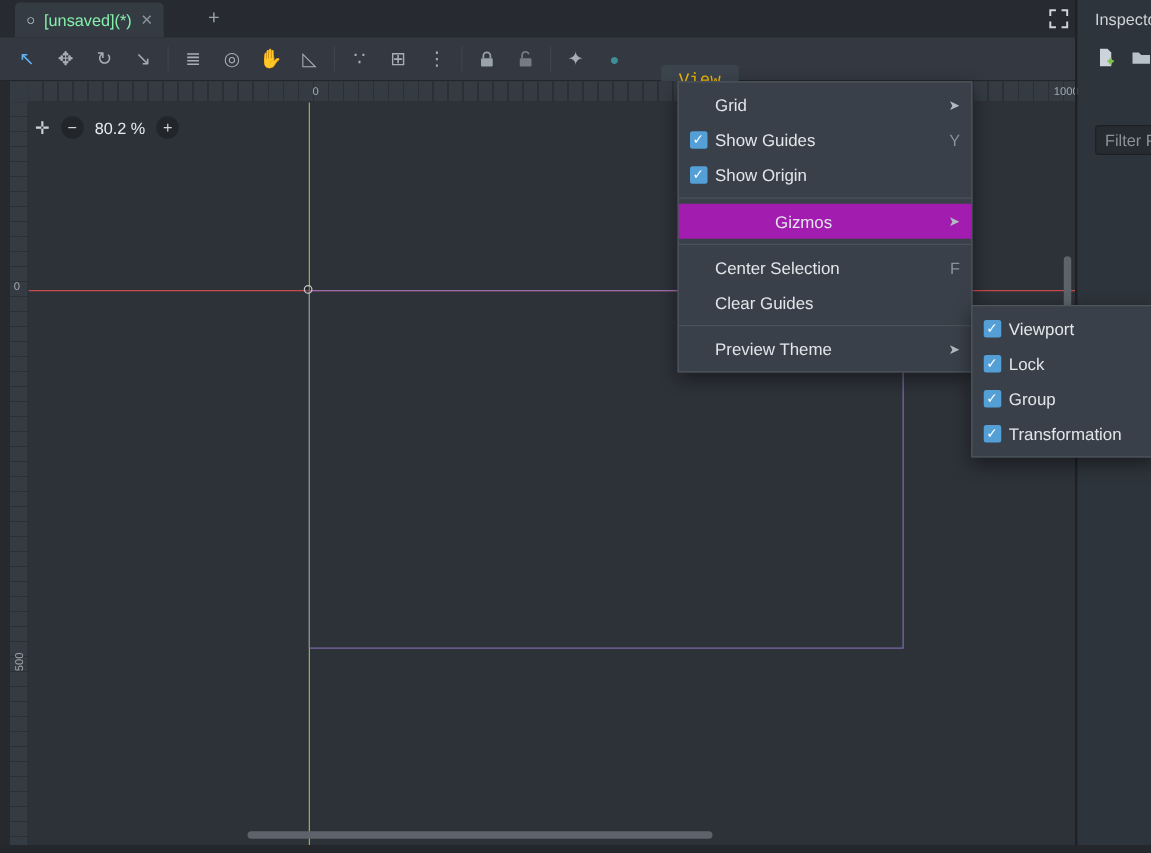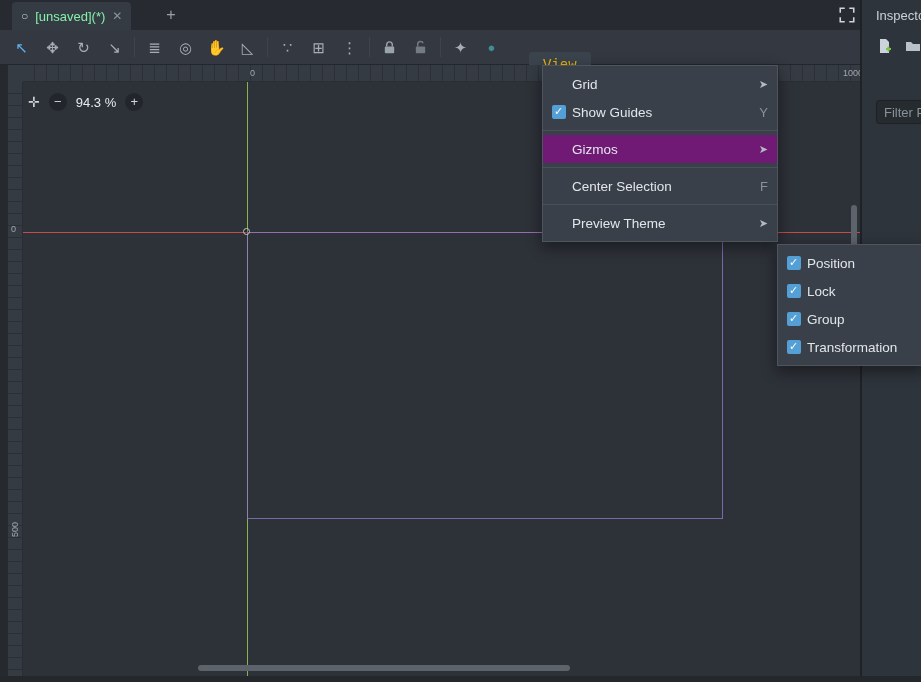--- a/index.html
+++ b/index.html
@@ -87,21 +87,21 @@
   
   .menu {
     position:absolute; left:542px; top:65px; width:236px; background:#394049;
     border:1px solid #4e555d; box-shadow:0 5px 14px rgba(0,0,0,.45); padding:4px 0; z-index:50;
   }
   .submenu {
     position:absolute; left:777px; top:244px; width:148px; background:#394049;
     border:1px solid #4e555d; box-shadow:0 5px 14px rgba(0,0,0,.45); padding:4px 0; z-index:60;
   }
   .mi { height:28px; display:flex; align-items:center; padding:0 9px; }
-  .mi.hl { background:#701a75; }
+  .mi.hl { background:#a21caf;gap:48px; }
   .mi .lbl { font-size:13.5px; color:#e2e6ea; margin-left:6px; white-space:nowrap;text-align:right; }
   .mi .sc { margin-left:auto; font-size:13px; color:#8b9199; }
   .mi .arr { margin-left:auto; font-size:11px; color:#b4bac1; }
   .chk { width:14px; height:14px; border-radius:2px; flex:0 0 14px; position:relative; }
   .chk.none { background:transparent; }
   .chk.off { background:#454c54; }
   .chk.on { background:#539fd6; }
   .chk.on::after { content:"✓"; position:absolute; left:2px; top:0px; font-size:11px; color:#fff; }
   .msep { height:1px; background:#4a5058; margin:4px 0; }
 </style>
@@ -169,21 +169,21 @@
     <div class="ruler-corner"></div>
 
     <div class="axis-y"></div>
     <div class="axis-x"></div>
     <div class="vp-rect"></div>
     <div class="origin-dot"></div>
 
     <div class="zoomwidget">
       <span class="zicon">✛</span>
       <span class="zbtn">−</span>
-      <span class="zpct">94.3 %</span>
+      <span class="zpct">80.2 %</span>
       <span class="zbtn">+</span>
     </div>
 
     <div class="hscroll"></div>
     <div class="vscroll"></div>
   </div>
 
   <div class="splitter"></div>
   <div class="panel">
     <div class="ptitle">Inspector</div>
@@ -209,44 +209,53 @@
     <div class="mi">
       <span class="chk none"></span>
       <span class="lbl">Grid</span>
       <span class="arr">➤</span>
     </div>
     <div class="mi">
       <span class="chk on"></span>
       <span class="lbl">Show Guides</span>
       <span class="sc">Y</span>
     </div>
+    <div class="mi">
+      <span class="chk on"></span>
+      <span class="lbl">Show Origin</span>
+      <span class="sc"></span>
+    </div>
     <div class="msep"></div>
     <div class="mi hl">
       <span class="chk none"></span>
       <span class="lbl">Gizmos</span>
       <span class="arr">➤</span>
     </div>
     <div class="msep"></div>
     <div class="mi">
       <span class="chk none"></span>
       <span class="lbl">Center Selection</span>
       <span class="sc">F</span>
     </div>
+    <div class="mi">
+      <span class="chk none"></span>
+      <span class="lbl">Clear Guides</span>
+    </div>
     <div class="msep"></div>
     <div class="mi">
       <span class="chk none"></span>
       <span class="lbl">Preview Theme</span>
       <span class="arr">➤</span>
     </div>
   </div>
 
   <div class="submenu">
     <div class="mi">
       <span class="chk on"></span>
-      <span class="lbl">Position</span>
+      <span class="lbl">Viewport</span>
     </div>
     <div class="mi">
       <span class="chk on"></span>
       <span class="lbl">Lock</span>
     </div>
     <div class="mi">
       <span class="chk on"></span>
       <span class="lbl">Group</span>
     </div>
     <div class="mi">

